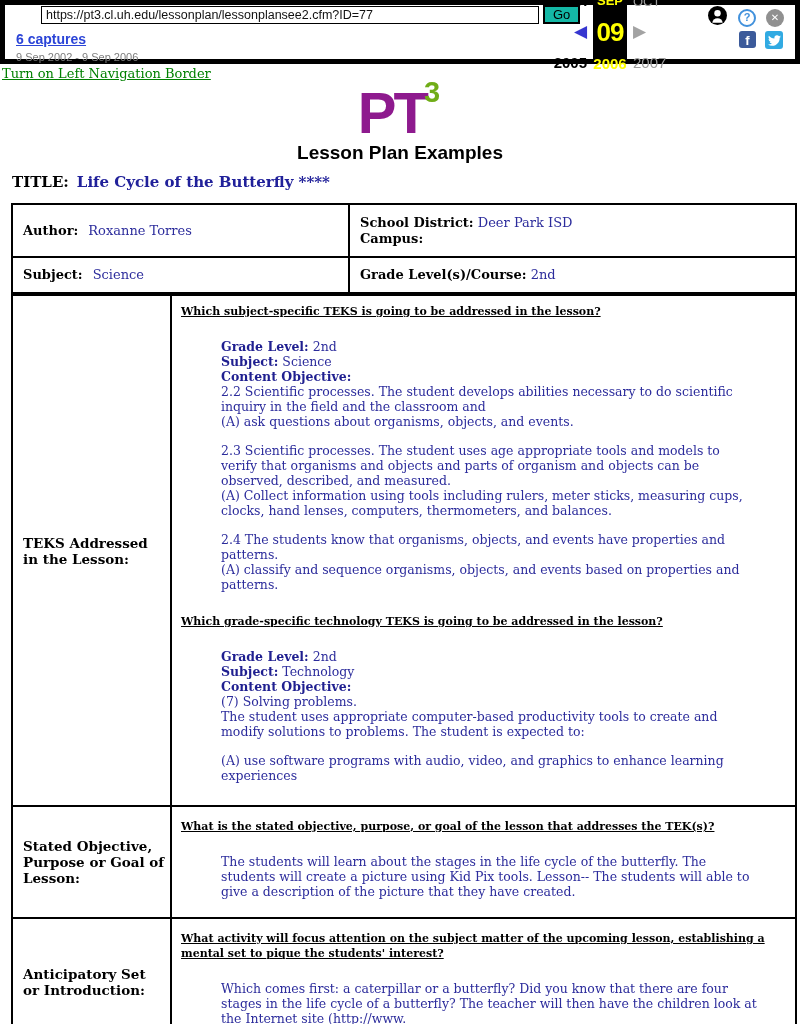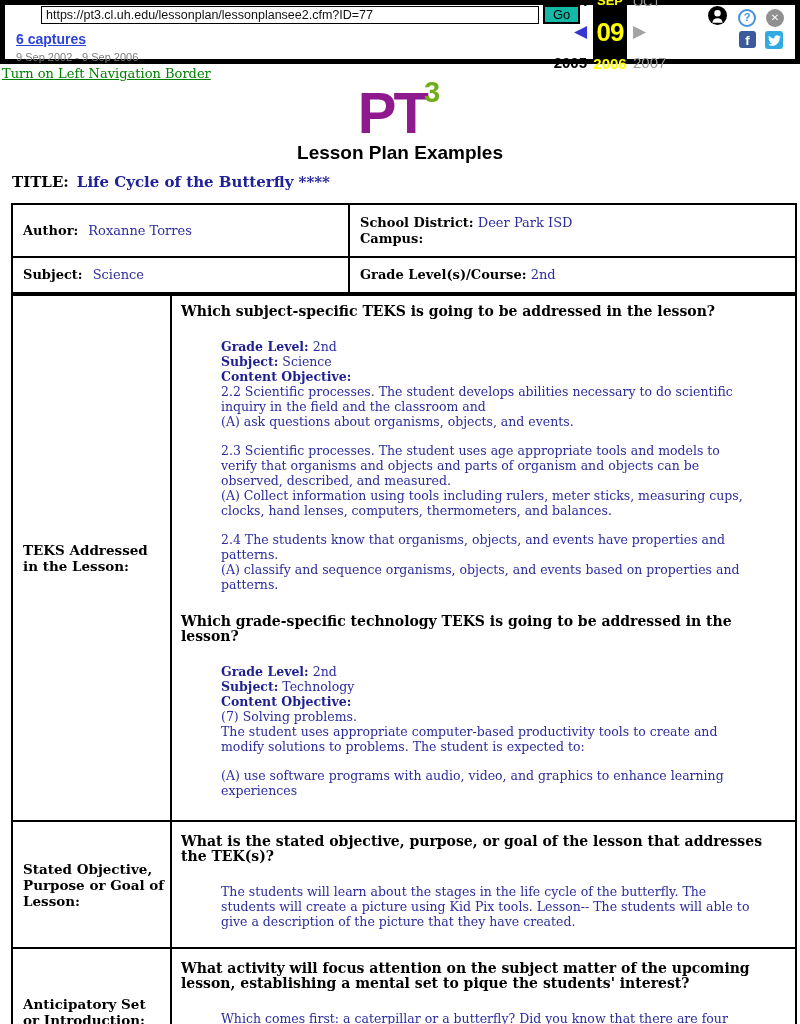--- a/index.html
+++ b/index.html
@@ -103,21 +103,21 @@
   tr.r1 { height:53px; }
   tr.r2 { height:36px; }
   .val-wide { margin-left:10px; }
 
   td.rowlabel {
     width:159px; padding:6px 4px 6px 10px; font-weight:bold; font-size:13.5px;
     color:#000; line-height:16px; white-space:pre-line; vertical-align:middle;
   }
   td.content { padding:8px 5px 22px 9px; font-size:12.5px; line-height:15px; vertical-align:top; color:#2c2c9c; }
   td.content.shorter { padding:12px 5px 18px 9px; }
-  .question { color:#000; font-weight:bold; font-size:14px; line-height:15px; margin:0 0 20px 0; }
+  .question { color:#000; font-weight:bold; font-size:11px; line-height:15px; margin:0 0 20px 0;text-decoration:underline; }
   .question.gap-top { margin-top:22px; }
   .indent { margin-left:40px; max-width:538px; }
   .bline b { color:#1f1f90; }
   .para { margin:14px 0 0 0; white-space:pre-line; }
   .para.first { margin-top:0; }
 </style>
 </head>
 <body>
 
 <div id="wb-toolbar">

